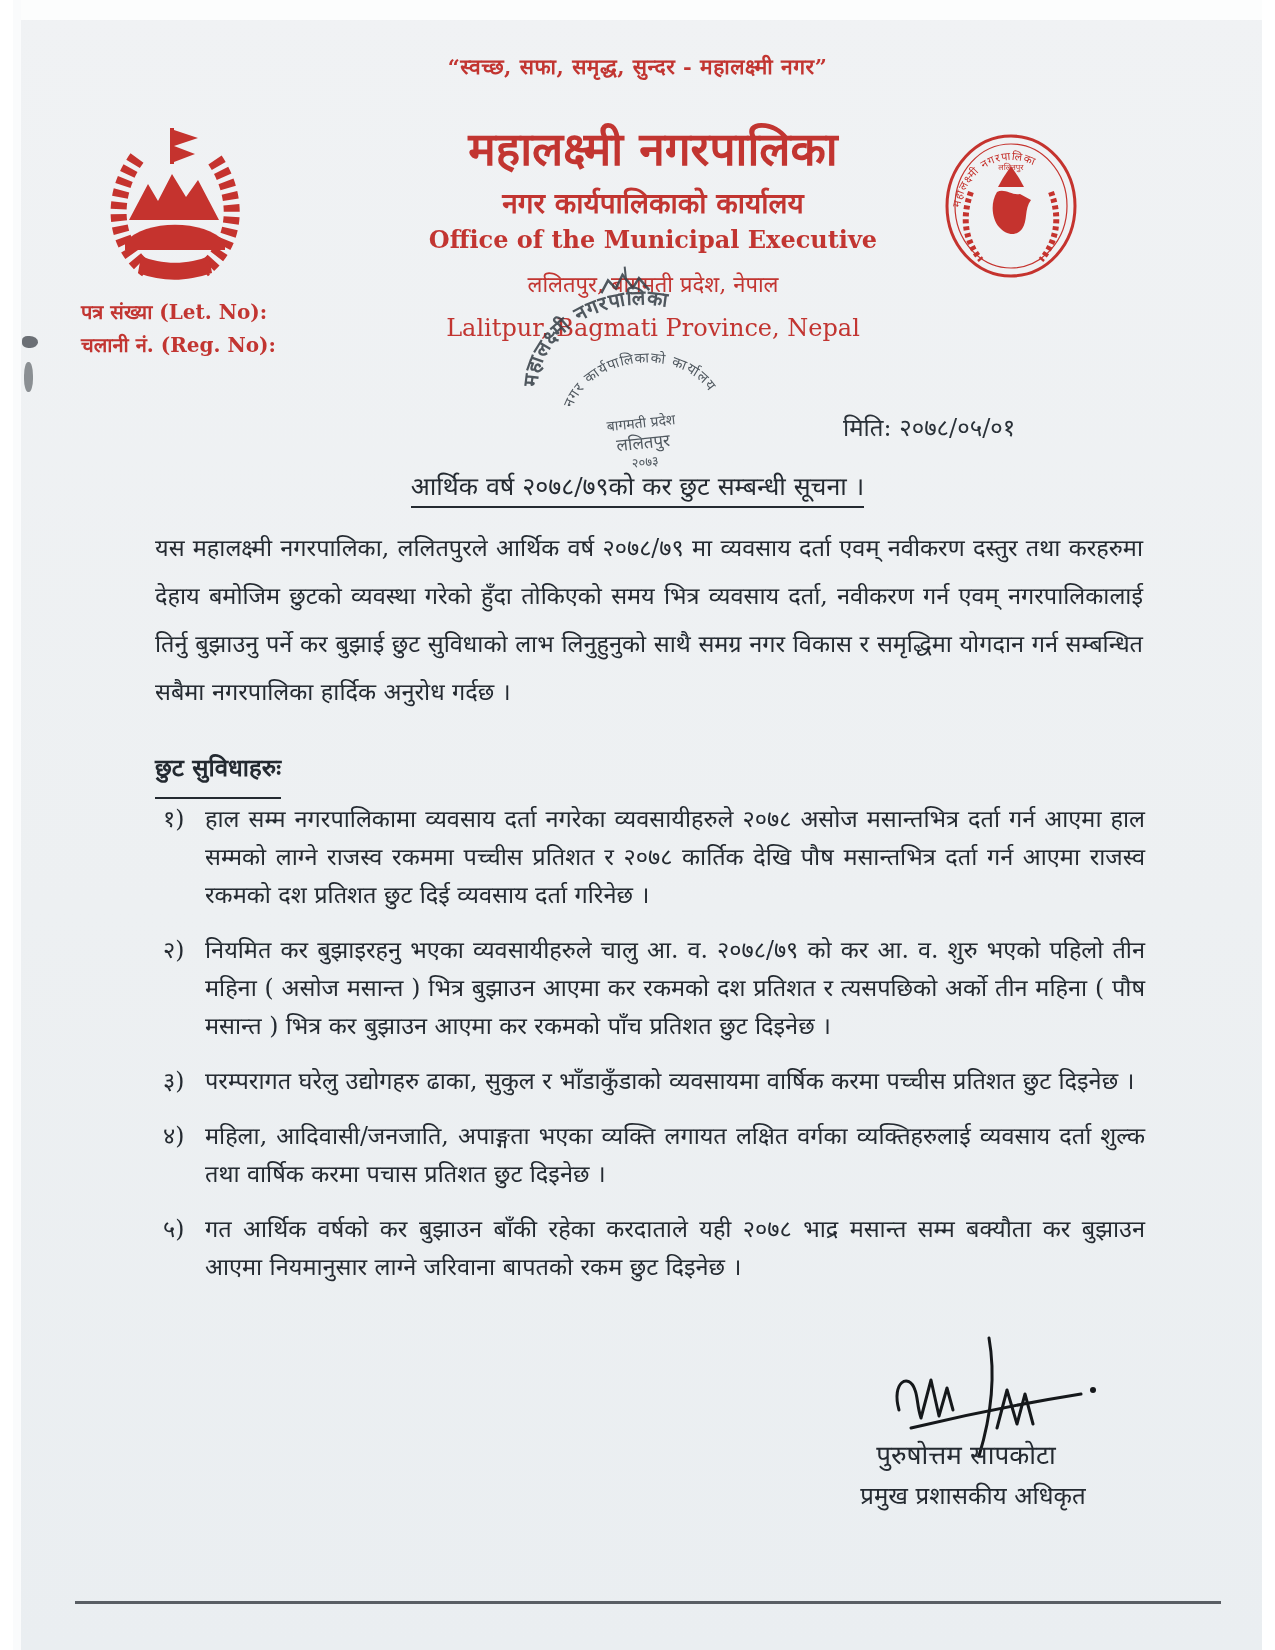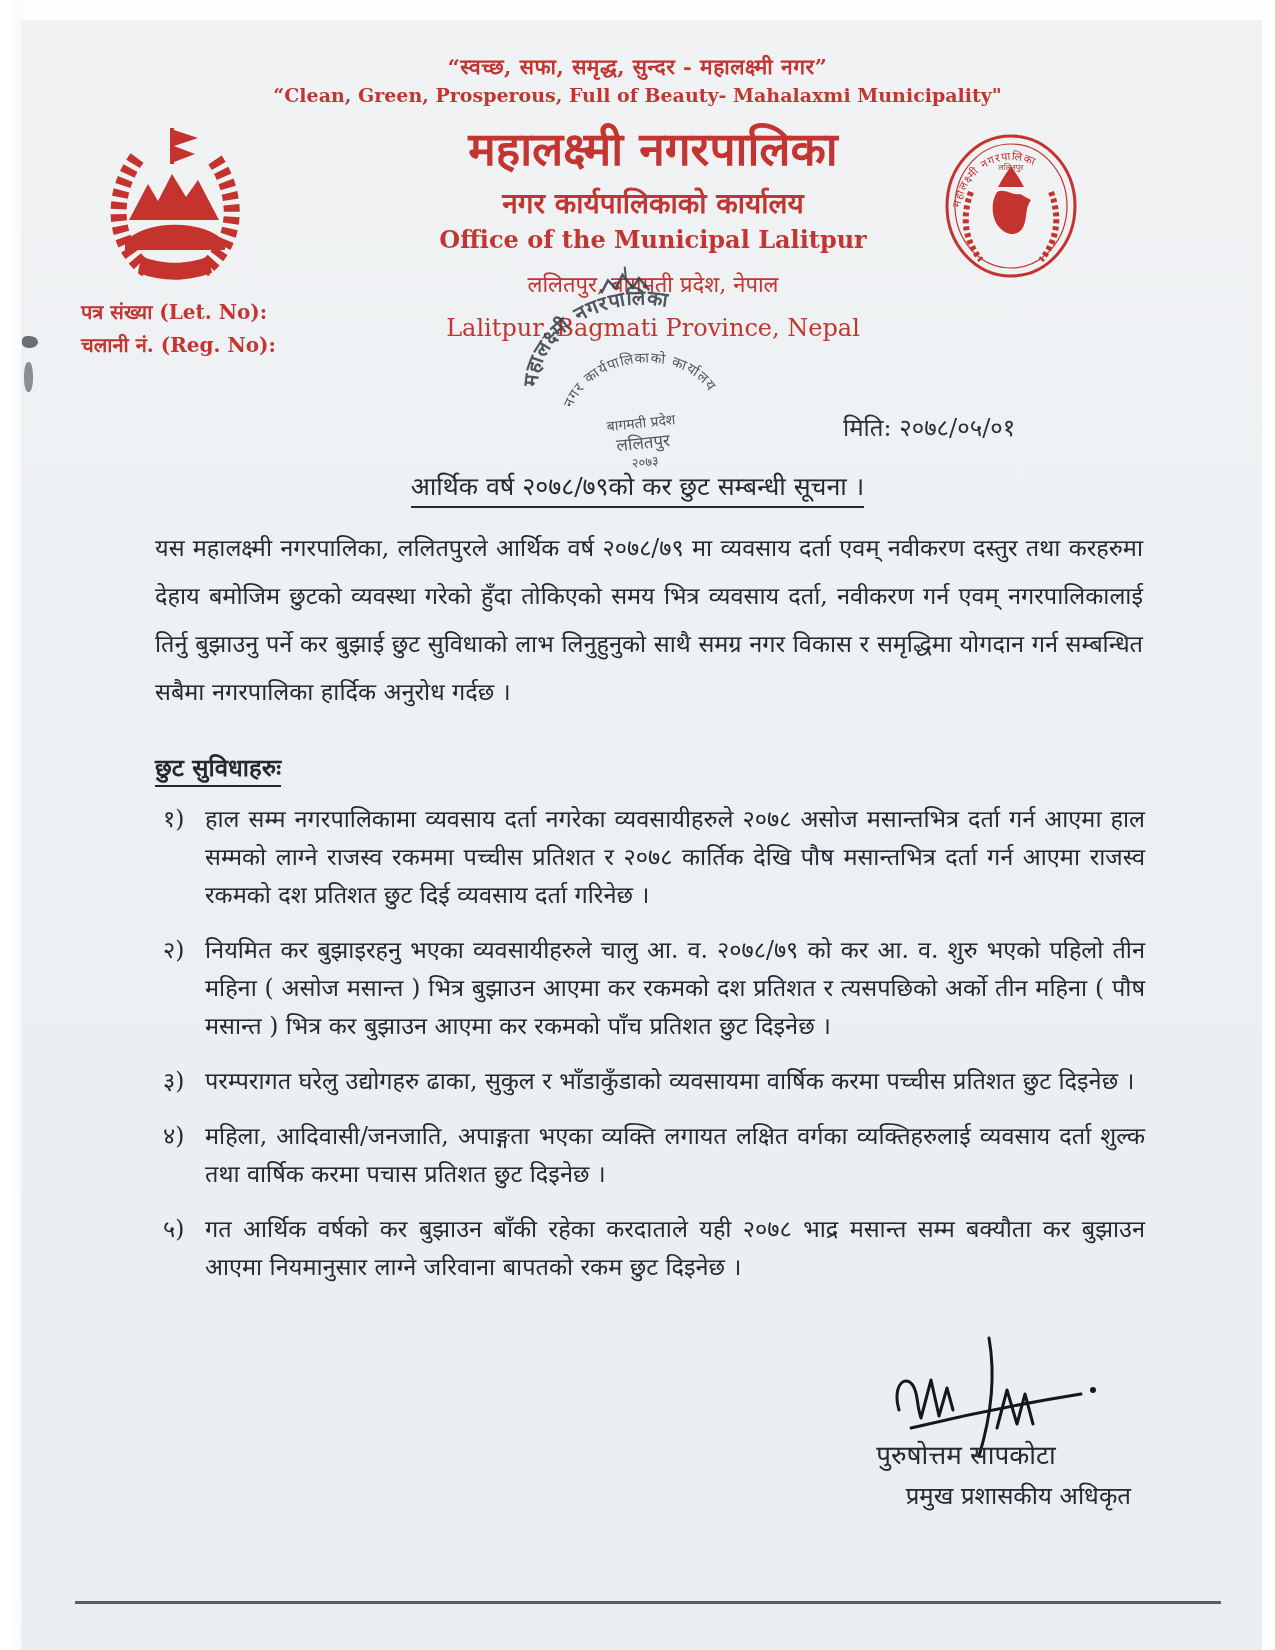--- a/index.html
+++ b/index.html
@@ -44,70 +44,69 @@
     display:inline-block; font-size:25px; font-weight:normal;
     border-bottom:2.5px solid #242a31; padding-bottom:4px;
   }
 
   .intro {
     position:absolute; left:142px; top:524px; width:988px;
     font-size:23.5px; line-height:48px; text-align:justify;
   }
 
   .benefits-heading { position:absolute; left:142px; top:750px; font-size:24px; font-weight:bold; }
-  .benefits-heading span { border-bottom:2.5px solid #242a31; padding-bottom:3px; }
+  .benefits-heading span { border-bottom:2.5px solid #242a31; padding-bottom:15px; }
 
   .benefit-list { position:absolute; left:150px; top:800px; width:982px; }
   .item { display:flex; margin-bottom:17px; }
   .item .num { flex:0 0 42px; font-size:23.5px; line-height:38px; }
   .item .txt { flex:1; font-size:23.5px; line-height:38px; text-align:justify; }
 
   .sign-block { position:absolute; left:788px; top:1332px; width:330px; text-align:center; }
   .sign-scribble { display:block; margin:0 auto -26px 70px; }
   .sign-name { font-size:26px; margin-top:0; }
-  .sign-role { font-size:24px; margin-top:6px; padding-left:14px;text-align:right; }
+  .sign-role { font-size:24px; margin-top:6px; padding-left:14px; }
 
   .footer-line { position:absolute; left:62px; top:1601px; width:1146px; height:2.5px; background:#3f444b; opacity:.85; }
 
   svg text { font-family:"DejaVu Serif","Liberation Serif",serif; }
 </style>
 </head>
 <body>
 
 <div class="page">
 
   <div class="top-margin"></div>
   <div class="left-margin"></div>
   <div class="smudge-a"></div>
   <div class="smudge-b"></div>
 
   <div class="slogan">
     <div class="slogan-np">“स्वच्छ, सफा, समृद्ध, सुन्दर - महालक्ष्मी नगर”</div>
-    <div class="slogan-en">“Clean, Green, Prosperous, Full of Beauty- Mahalaxmi Municipality"</div>
   </div>
 
   <div class="emblem-left">
     <svg width="152" height="162" viewBox="0 0 152 162">
       <g fill="none" stroke="#c5332e">
         <path d="M38,36 C12,72 12,120 48,148" stroke-width="16" stroke-dasharray="7 5"></path>
         <path d="M116,38 C140,74 140,120 104,148" stroke-width="16" stroke-dasharray="7 5"></path>
       </g>
       <path d="M71,6 h4 v36 h-4 z" fill="#c5332e"></path>
       <path d="M75,8 l24,8 -24,8 z" fill="#c5332e"></path>
       <path d="M75,24 l21,8 -21,8 z" fill="#c5332e"></path>
       <path d="M30,98 L49,62 L59,79 L73,52 L87,75 L99,58 L120,98 Z" fill="#c5332e"></path>
       <path d="M26,120 C46,97 106,97 126,120 L126,128 26,128 Z" fill="#c5332e"></path>
       <path d="M42,134 C62,143 90,143 110,134 L113,151 C86,160 64,160 39,151 Z" fill="#c5332e"></path>
     </svg>
   </div>
 
   <div class="center-head">
     <div class="h-np-big">महालक्ष्मी नगरपालिका</div>
     <div class="h-np-mid">नगर कार्यपालिकाको कार्यालय</div>
-    <div class="h-en-mid">Office of the Municipal Lalitpur</div>
+    <div class="h-en-mid">Office of the Municipal Executive</div>
     <div class="h-np-addr">ललितपुर, बागमती प्रदेश, नेपाल</div>
     <div class="h-en-addr">Lalitpur, Bagmati Province, Nepal</div>
   </div>
 
   <div class="emblem-right">
     <svg width="140" height="152" viewBox="0 0 140 152">
       <ellipse cx="70" cy="76" rx="64" ry="70" stroke="#c5332e" stroke-width="3" fill="none"></ellipse>
       <ellipse cx="70" cy="76" rx="56" ry="62" stroke="#c5332e" stroke-width="1.2" fill="none"></ellipse>
       <defs>
         <path id="sealTopArc" d="M 18,88 A 52,58 0 0 1 122,88"></path>

